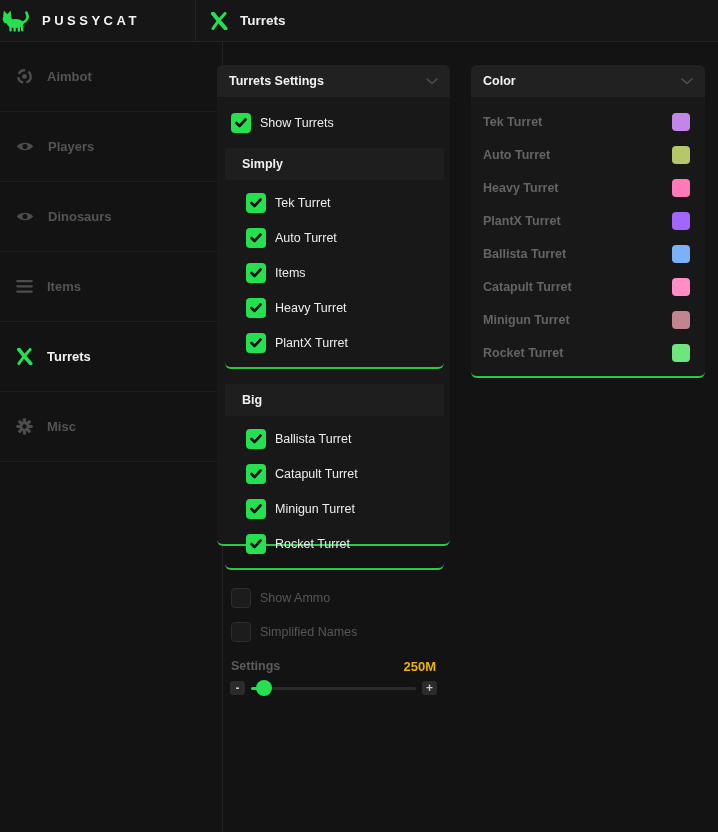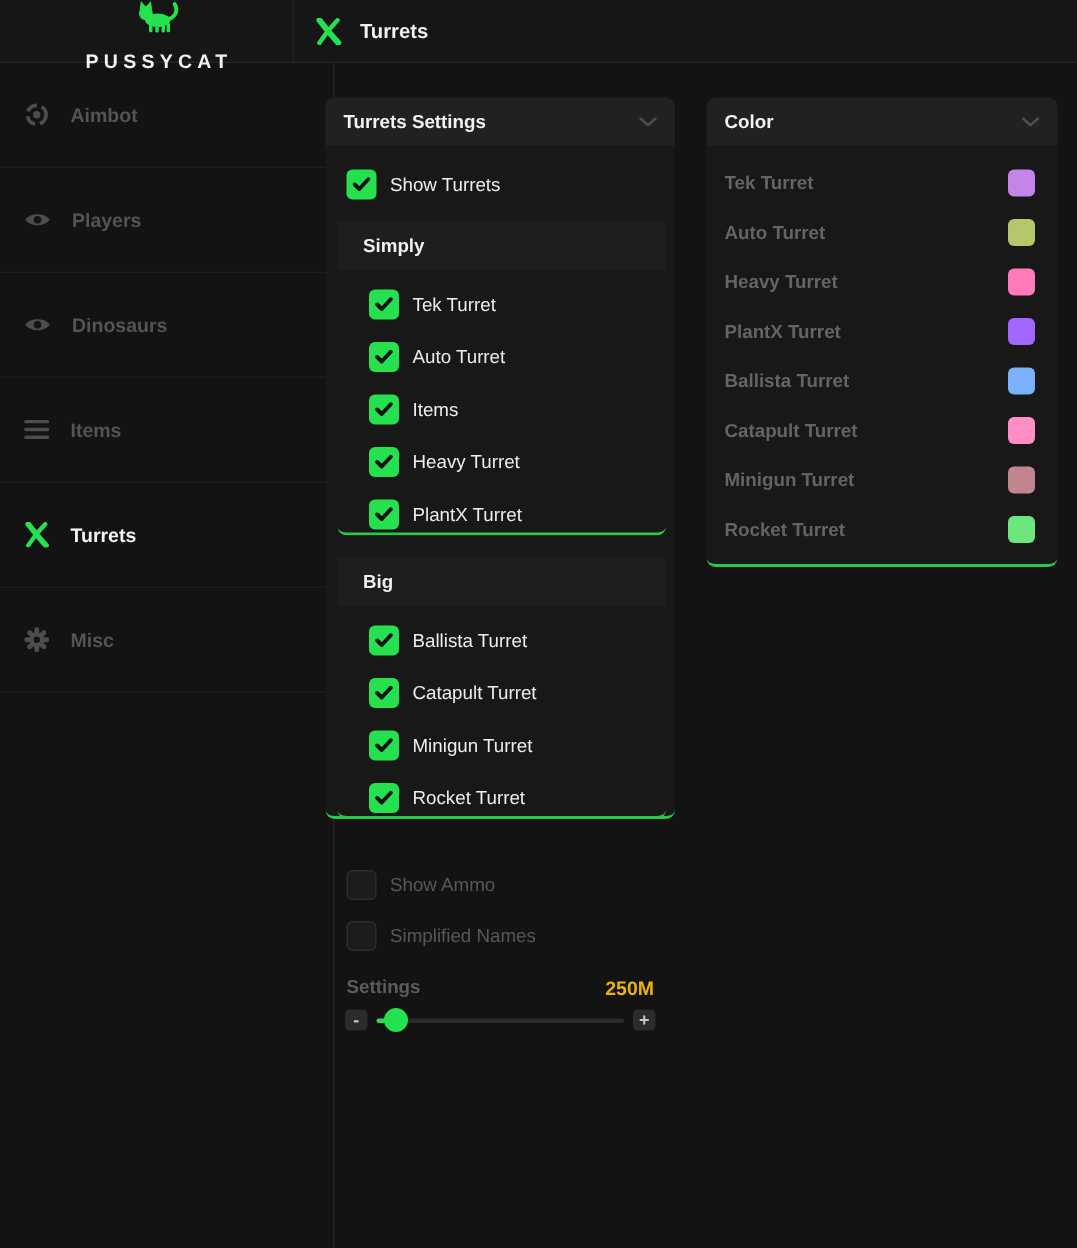--- a/index.html
+++ b/index.html
@@ -3,21 +3,21 @@
 <meta charset="utf-8">
 <style>
   html,body{margin:0;padding:0;background:#121212;font-family:"Liberation Sans",sans-serif;
     -webkit-font-smoothing:antialiased;}
   #app{position:relative;width:718px;height:832px;background:#131313;overflow:hidden;}
 
   
   .app-header{position:absolute;top:0;left:0;width:718px;height:42px;background:#161616;
     border-bottom:1px solid #232323;display:flex;z-index:5;box-sizing:border-box;}
   .brand{width:196px;box-sizing:border-box;border-right:1px solid #232323;display:flex;
-    align-items:center;padding-left:17px;gap:11px;flex-direction:column;}
+    align-items:center;padding-left:1px;gap:11px;}
   .brand-name{font-size:13px;font-weight:bold;color:#f2f2f2;letter-spacing:3.5px;}
   .content-header{display:flex;align-items:center;padding-left:14px;gap:12px;}
   .content-title{font-size:13.5px;font-weight:bold;color:#f0f0f0;}
   .icon{display:inline-flex;align-items:center;justify-content:center;}
   .icon.green{color:#26e14f;}
 
   
   .sidebar{position:absolute;top:42px;left:0;bottom:0;width:223px;box-sizing:border-box;
     border-right:1px solid #232323;background:#131313;}
   .sb-item{height:70px;box-sizing:border-box;border-bottom:1px solid #1d1d1d;display:flex;
@@ -43,30 +43,30 @@
   .checkbox.checked{background:#26e14f;}
   .checkbox.unchecked{background:#1c1c1c;border:1px solid #2e2e2e;}
   .check-label{font-size:12.5px;font-weight:normal;}
   .lbl-on{color:#ededed;}
   .lbl-off{color:#575757;}
 
   .show-turrets-row{margin:14px 0 0 14px;}
 
   
   .group{margin:13px 6px 0 8px;border-bottom:2px solid #28c946;
-    border-radius:0 0 6px 6px;}
+    border-radius:0 0 6px 6px;padding-bottom:12px;}
   .group:nth-child(2){margin-top:15px;}
   .group-header{height:32px;background:#1e1e1e;display:flex;align-items:center;
     padding-left:17px;}
   .group-title{font-size:12.5px;font-weight:bold;color:#f0f0f0;}
   .group-rows .check-row{margin:11px 0 0 21px;}
 
   
   .toggles .check-row{margin:10px 0 0 14px;}
-  .toggles .check-row:first-child{margin-top:32px;}
+  .toggles .check-row:first-child{margin-top:16px;}
 
   
   .distance-row{display:flex;align-items:center;justify-content:space-between;
     margin:14px 14px 0 14px;height:16px;}
   .distance-label{font-size:12.5px;font-weight:bold;color:#5c5c5c;}
   .distance-value{font-size:13px;font-weight:bold;color:#eab308;}
   .slider-row{display:flex;align-items:center;margin:6px 13px 0 13px;gap:6px;height:16px;}
   .step-btn{width:15px;height:14px;background:#2b2b2b;border-radius:3px;color:#c9c9c9;
     font-size:12px;font-weight:bold;display:flex;align-items:center;justify-content:center;
     line-height:1;cursor:pointer;flex:none;}

